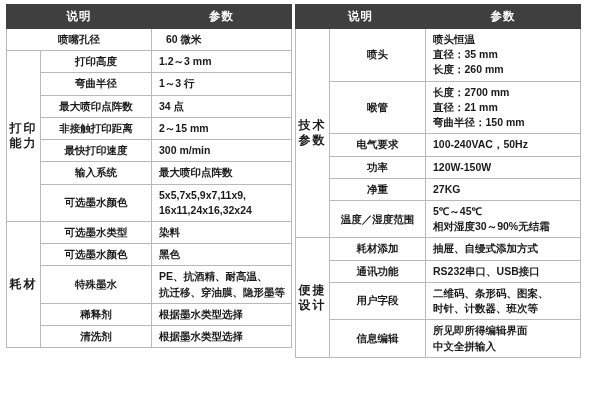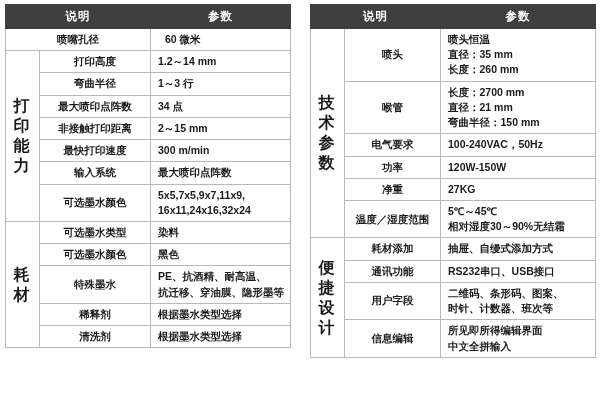--- a/index.html
+++ b/index.html
@@ -6,23 +6,22 @@
   html, body {
     margin: 0; padding: 0;
     width: 600px; height: 415px;
     background: #ffffff;
     font-family: "Liberation Sans", sans-serif;
   }
   .page {
     position: relative;
     width: 600px; height: 415px;
     display: flex;
-    gap: 20px;
+    gap: 4px;
     padding: 4px 6px;
-    justify-content: center;
   }
   .col { width: 285px; }
 
   table {
     border-collapse: collapse;
     width: 100%;
     table-layout: fixed;
   }
   td, th {
     border: 1px solid #b9b9b9;
@@ -40,21 +39,21 @@
     font-size: 11.5px;
     font-weight: bold;
     height: 24px;
     letter-spacing: 1px;
     border: 1px solid #3f3f3f;
   }
   td.group {
     width: 34px;
     text-align: center;
     font-weight: bold;
-    font-size: 16px;
+    font-size: 12px;
     letter-spacing: 2px;
     line-height: 1.25;
     background: #ffffff;
     padding: 2px 1px;
   }
   td.label {
     text-align: center;
     font-size: 10.5px;
   }
   td.value {
@@ -87,21 +86,21 @@
       <tr>
         <td class="label" colspan="2">喷嘴孔径</td>
         <td class="value center-ish">60      微米</td>
       </tr>
 
       <tr>
         <td class="group vert-group" rowspan="7">
               <span>打印能力</span>
             </td>
         <td class="label">打印高度</td>
-        <td class="value">1.2～14 mm</td>
+        <td class="value">1.2～3 mm</td>
       </tr>
       <tr>
         <td class="label">弯曲半径</td>
         <td class="value">1～3 行</td>
       </tr>
       <tr>
         <td class="label">最大喷印点阵数</td>
         <td class="value">34 点</td>
       </tr>
       <tr>

